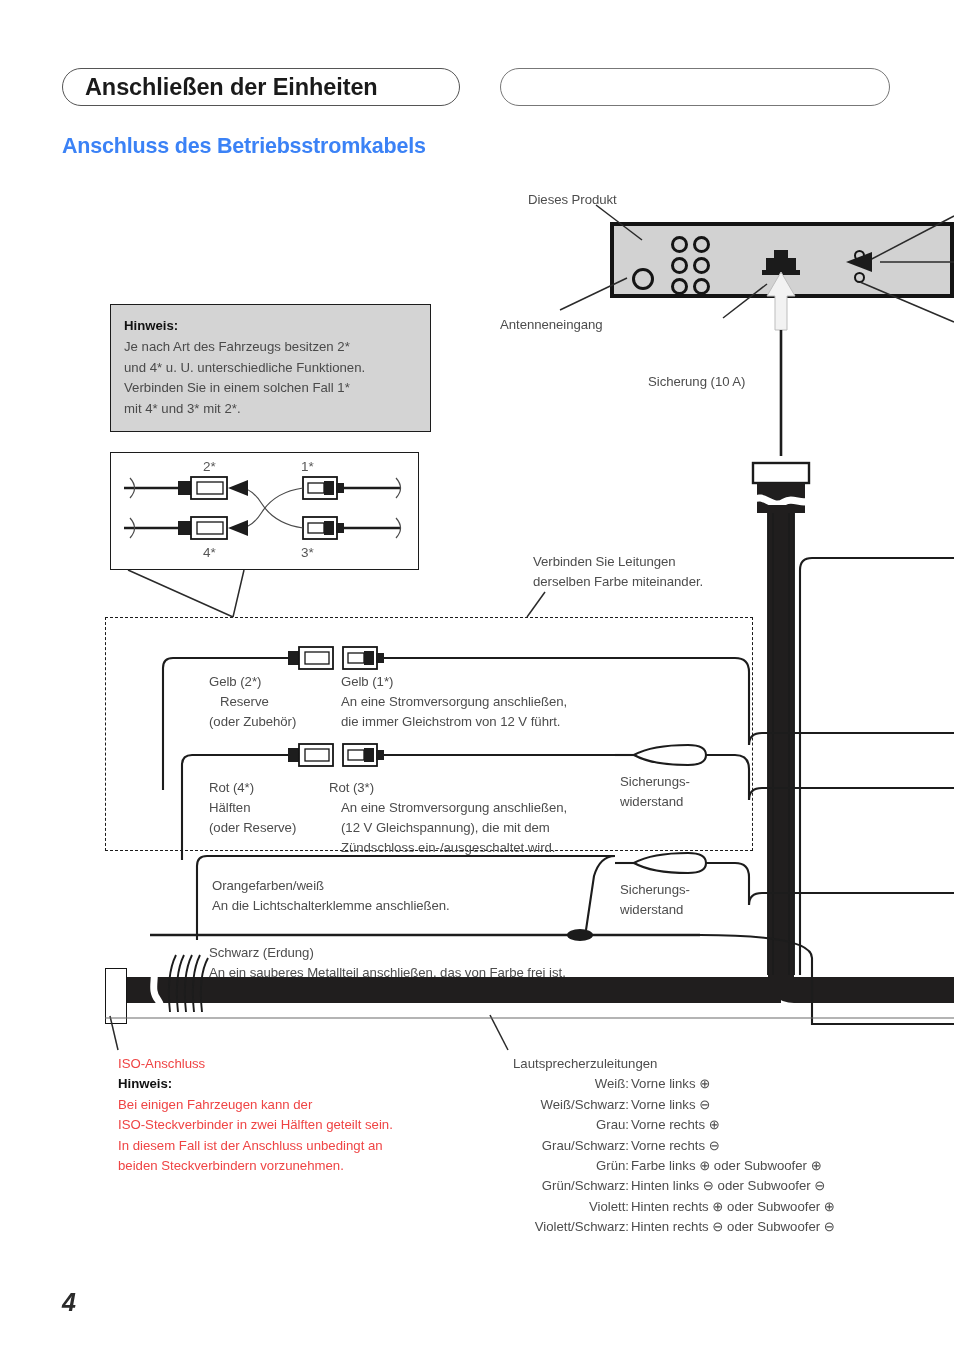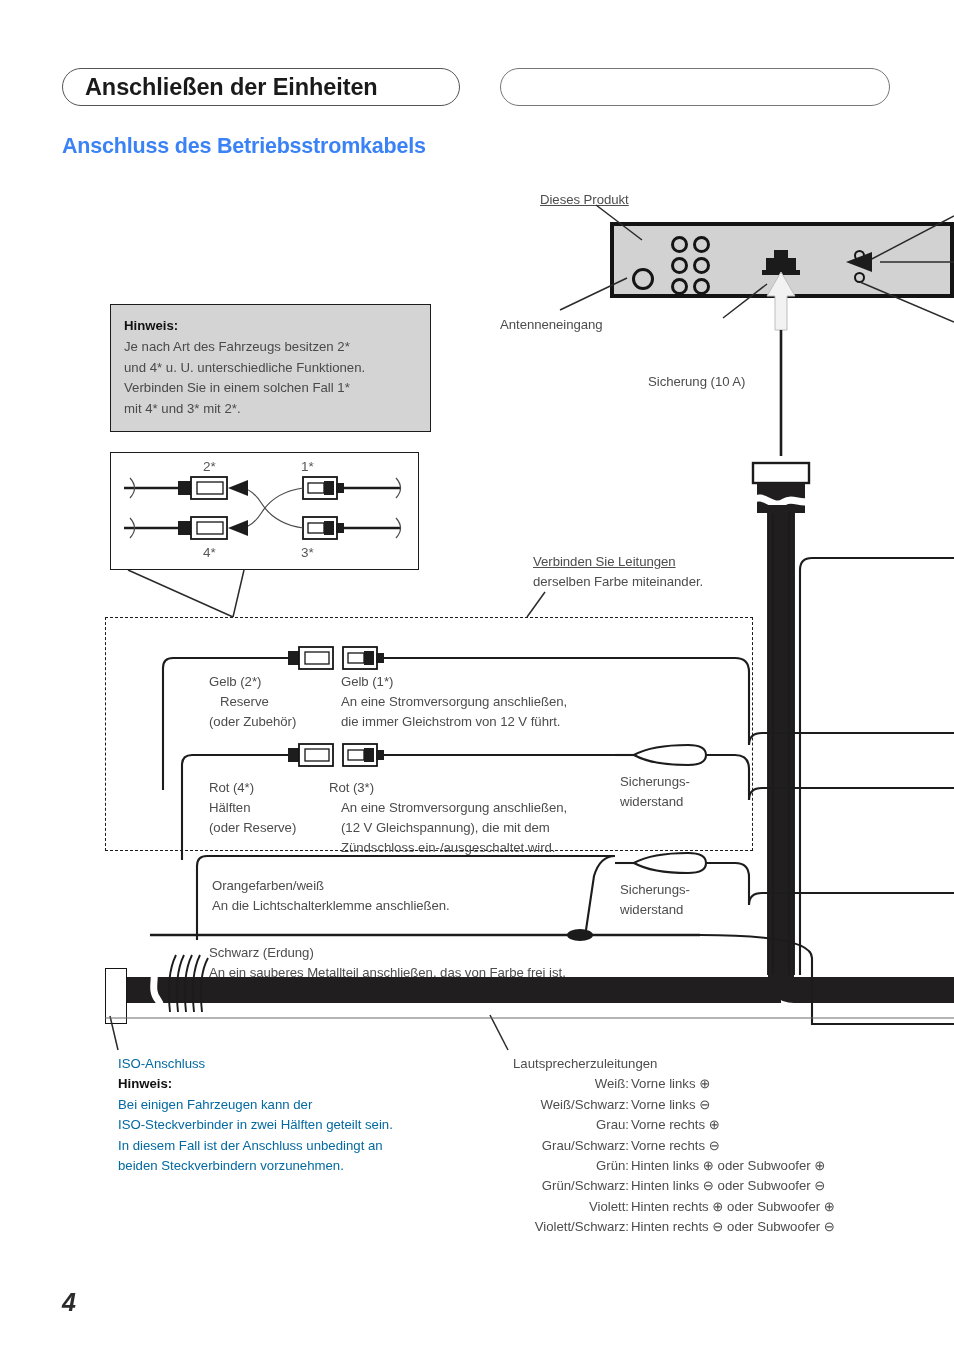--- a/index.html
+++ b/index.html
@@ -108,21 +108,21 @@
   #speaker-legend .slhead { font-size:13.2px; color:#4d4d4d; line-height:20.4px; }
   #speaker-legend table { border-collapse:collapse; }
   #speaker-legend td {
     font-size:13.2px; color:#4d4d4d; line-height:20.4px;
     padding:0; vertical-align:top; white-space:nowrap;
   }
   #speaker-legend td.col-color { width:118px; padding-right:2px;text-align:right; }
 
   
   #iso-note { position:absolute; left:118px; top:1054px; width:360px; }
-  #iso-note .il { font-size:13.2px; color:#0369a1; line-height:20.4px; white-space:pre; }
+  #iso-note .il { font-size:13.2px; color:#ef4444; line-height:20.4px; white-space:pre; }
   #iso-note .il.head { font-weight:bold; color:#111; }
 
   #iso-connector-block {
     position:absolute; left:105px; top:968px; width:22px; height:56px;
     background:#fff; border:1.8px solid #151515;
   }
 </style>
 </head>
 <body>
 
@@ -139,42 +139,42 @@
     <div class="unit-hole" style="left:57px; top:10px;"></div>
     <div class="unit-hole" style="left:79px; top:10px;"></div>
     <div class="unit-hole" style="left:57px; top:31px;"></div>
     <div class="unit-hole" style="left:79px; top:31px;"></div>
     <div class="unit-hole" style="left:57px; top:52px;"></div>
     <div class="unit-hole" style="left:79px; top:52px;"></div>
     <div class="unit-smallhole" style="left:240px; top:24px;"></div>
     <div class="unit-smallhole" style="left:240px; top:46px;"></div>
   </div>
 
-  <div class="dtext" style="left:540px; top:190px;text-decoration:underline;">Dieses Produkt</div>
+  <div class="dtext" style="left:528px; top:190px;">Dieses Produkt</div>
   <div class="dtext" style="left:500px; top:315px;text-align:right;">Antenneneingang</div>
   <div class="dtext" style="left:648px; top:324px;margin-top:48px;">Sicherung (10 A)</div>
 
   <div id="hinweis-box">
     <div class="hl head">Hinweis:</div>
     <div class="hl">Je nach Art des Fahrzeugs besitzen 2*</div>
     <div class="hl">und 4* u. U. unterschiedliche Funktionen.</div>
     <div class="hl">Verbinden Sie in einem solchen Fall 1*</div>
     <div class="hl">mit 4* und 3* mit 2*.</div>
   </div>
 
   <div id="crossover-box">
     <div class="cl" style="left:92px;  top:6px;">2*</div>
     <div class="cl" style="left:190px; top:6px;">1*</div>
     <div class="cl" style="left:92px;  top:92px;">4*</div>
     <div class="cl" style="left:190px; top:92px;">3*</div>
   </div>
 
   <div id="dashed-region"></div>
 
-  <div class="dtext" style="left:533px; top:552px;text-decoration:underline;">Verbinden Sie Leitungen</div>
+  <div class="dtext" style="left:533px; top:552px;">Verbinden Sie Leitungen</div>
   <div class="dtext" style="left:533px; top:572px;">derselben Farbe miteinander.</div>
 
   <div class="dtext" style="left:209px; top:672px;">Gelb (2*)</div>
   <div class="dtext" style="left:220px; top:692px;">Reserve</div>
   <div class="dtext" style="left:209px; top:712px;">(oder Zubehör)</div>
 
   <div class="dtext" style="left:341px; top:672px;">Gelb (1*)</div>
   <div class="dtext" style="left:341px; top:692px;">An eine Stromversorgung anschließen,</div>
   <div class="dtext" style="left:341px; top:712px;">die immer Gleichstrom von 12 V führt.</div>
 
@@ -223,21 +223,21 @@
           <tr>
             <td class="col-color">Grau:</td>
             <td>Vorne rechts ⊕</td>
           </tr>
           <tr>
             <td class="col-color">Grau/Schwarz:</td>
             <td>Vorne rechts ⊖</td>
           </tr>
           <tr>
             <td class="col-color">Grün:</td>
-            <td>Hinten links ⊕ oder Subwoofer ⊕</td>
+            <td>Farbe links ⊕ oder Subwoofer ⊕</td>
           </tr>
           <tr>
             <td class="col-color">Grün/Schwarz:</td>
             <td>Hinten links ⊖ oder Subwoofer ⊖</td>
           </tr>
           <tr>
             <td class="col-color">Violett:</td>
             <td>Hinten rechts ⊕ oder Subwoofer ⊕</td>
           </tr>
           <tr>

